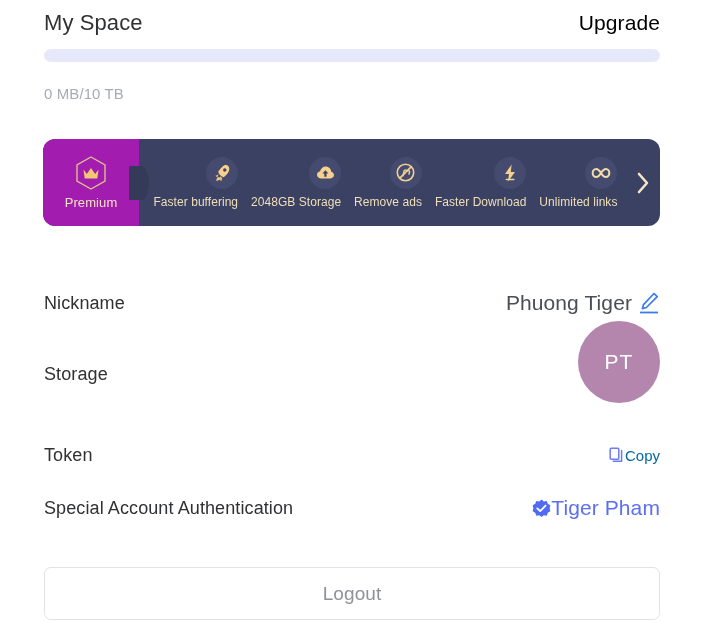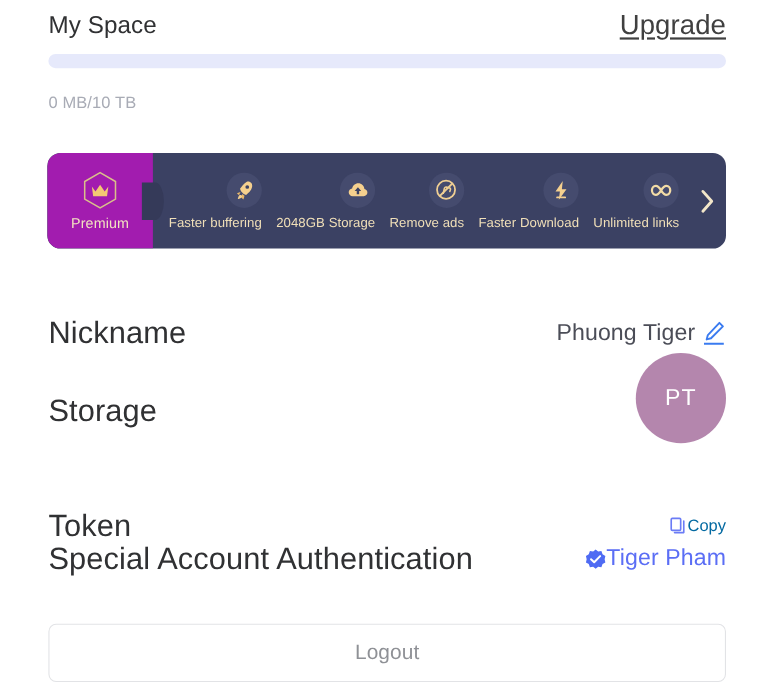--- a/index.html
+++ b/index.html
@@ -30,23 +30,22 @@
     align-items: center;
     justify-content: space-between;
   }
   .space-title {
     font-size: 22px;
     color: #303133;
     font-weight: 400;
     letter-spacing: 0.1px;
   }
   .upgrade-link {
-    font-size: 25px;
-    color: #404040;
-    text-decoration: underline;
+    font-size: 21px;
+    color: #000000;
     text-underline-offset: 3px;
     cursor: pointer;
     letter-spacing: 0.1px;
   }
 
   
   .storage-track {
     position: absolute;
     left: 44px;
     top: 49px;
@@ -157,21 +156,21 @@
   
   .row {
     position: absolute;
     left: 44px;
     width: 616px;
     display: flex;
     align-items: center;
     justify-content: space-between;
   }
   .row-label {
-    font-size: 28px;
+    font-size: 18px;
     color: #303133;
     font-weight: 400;
     letter-spacing: 0.1px;
   }
   .row-value {
     display: flex;
     align-items: center;
     gap: 6px;
   }
 
@@ -193,21 +192,21 @@
     border-radius: 50%;
     background: #b486ad;
     display: flex;
     align-items: center;
     justify-content: center;
     color: #ffffff;
     font-size: 21px;
     letter-spacing: 1px;
   }
 
-  #row-token { top: 462px; height: 32px; }
+  #row-token { top: 439px; height: 32px; }
   .copy-btn {
     display: flex;
     align-items: center;
     gap: 1px;
     color: #0369a1;
     font-size: 15px;
     cursor: pointer;
   }
 
   #row-auth { top: 492px; height: 32px; }

